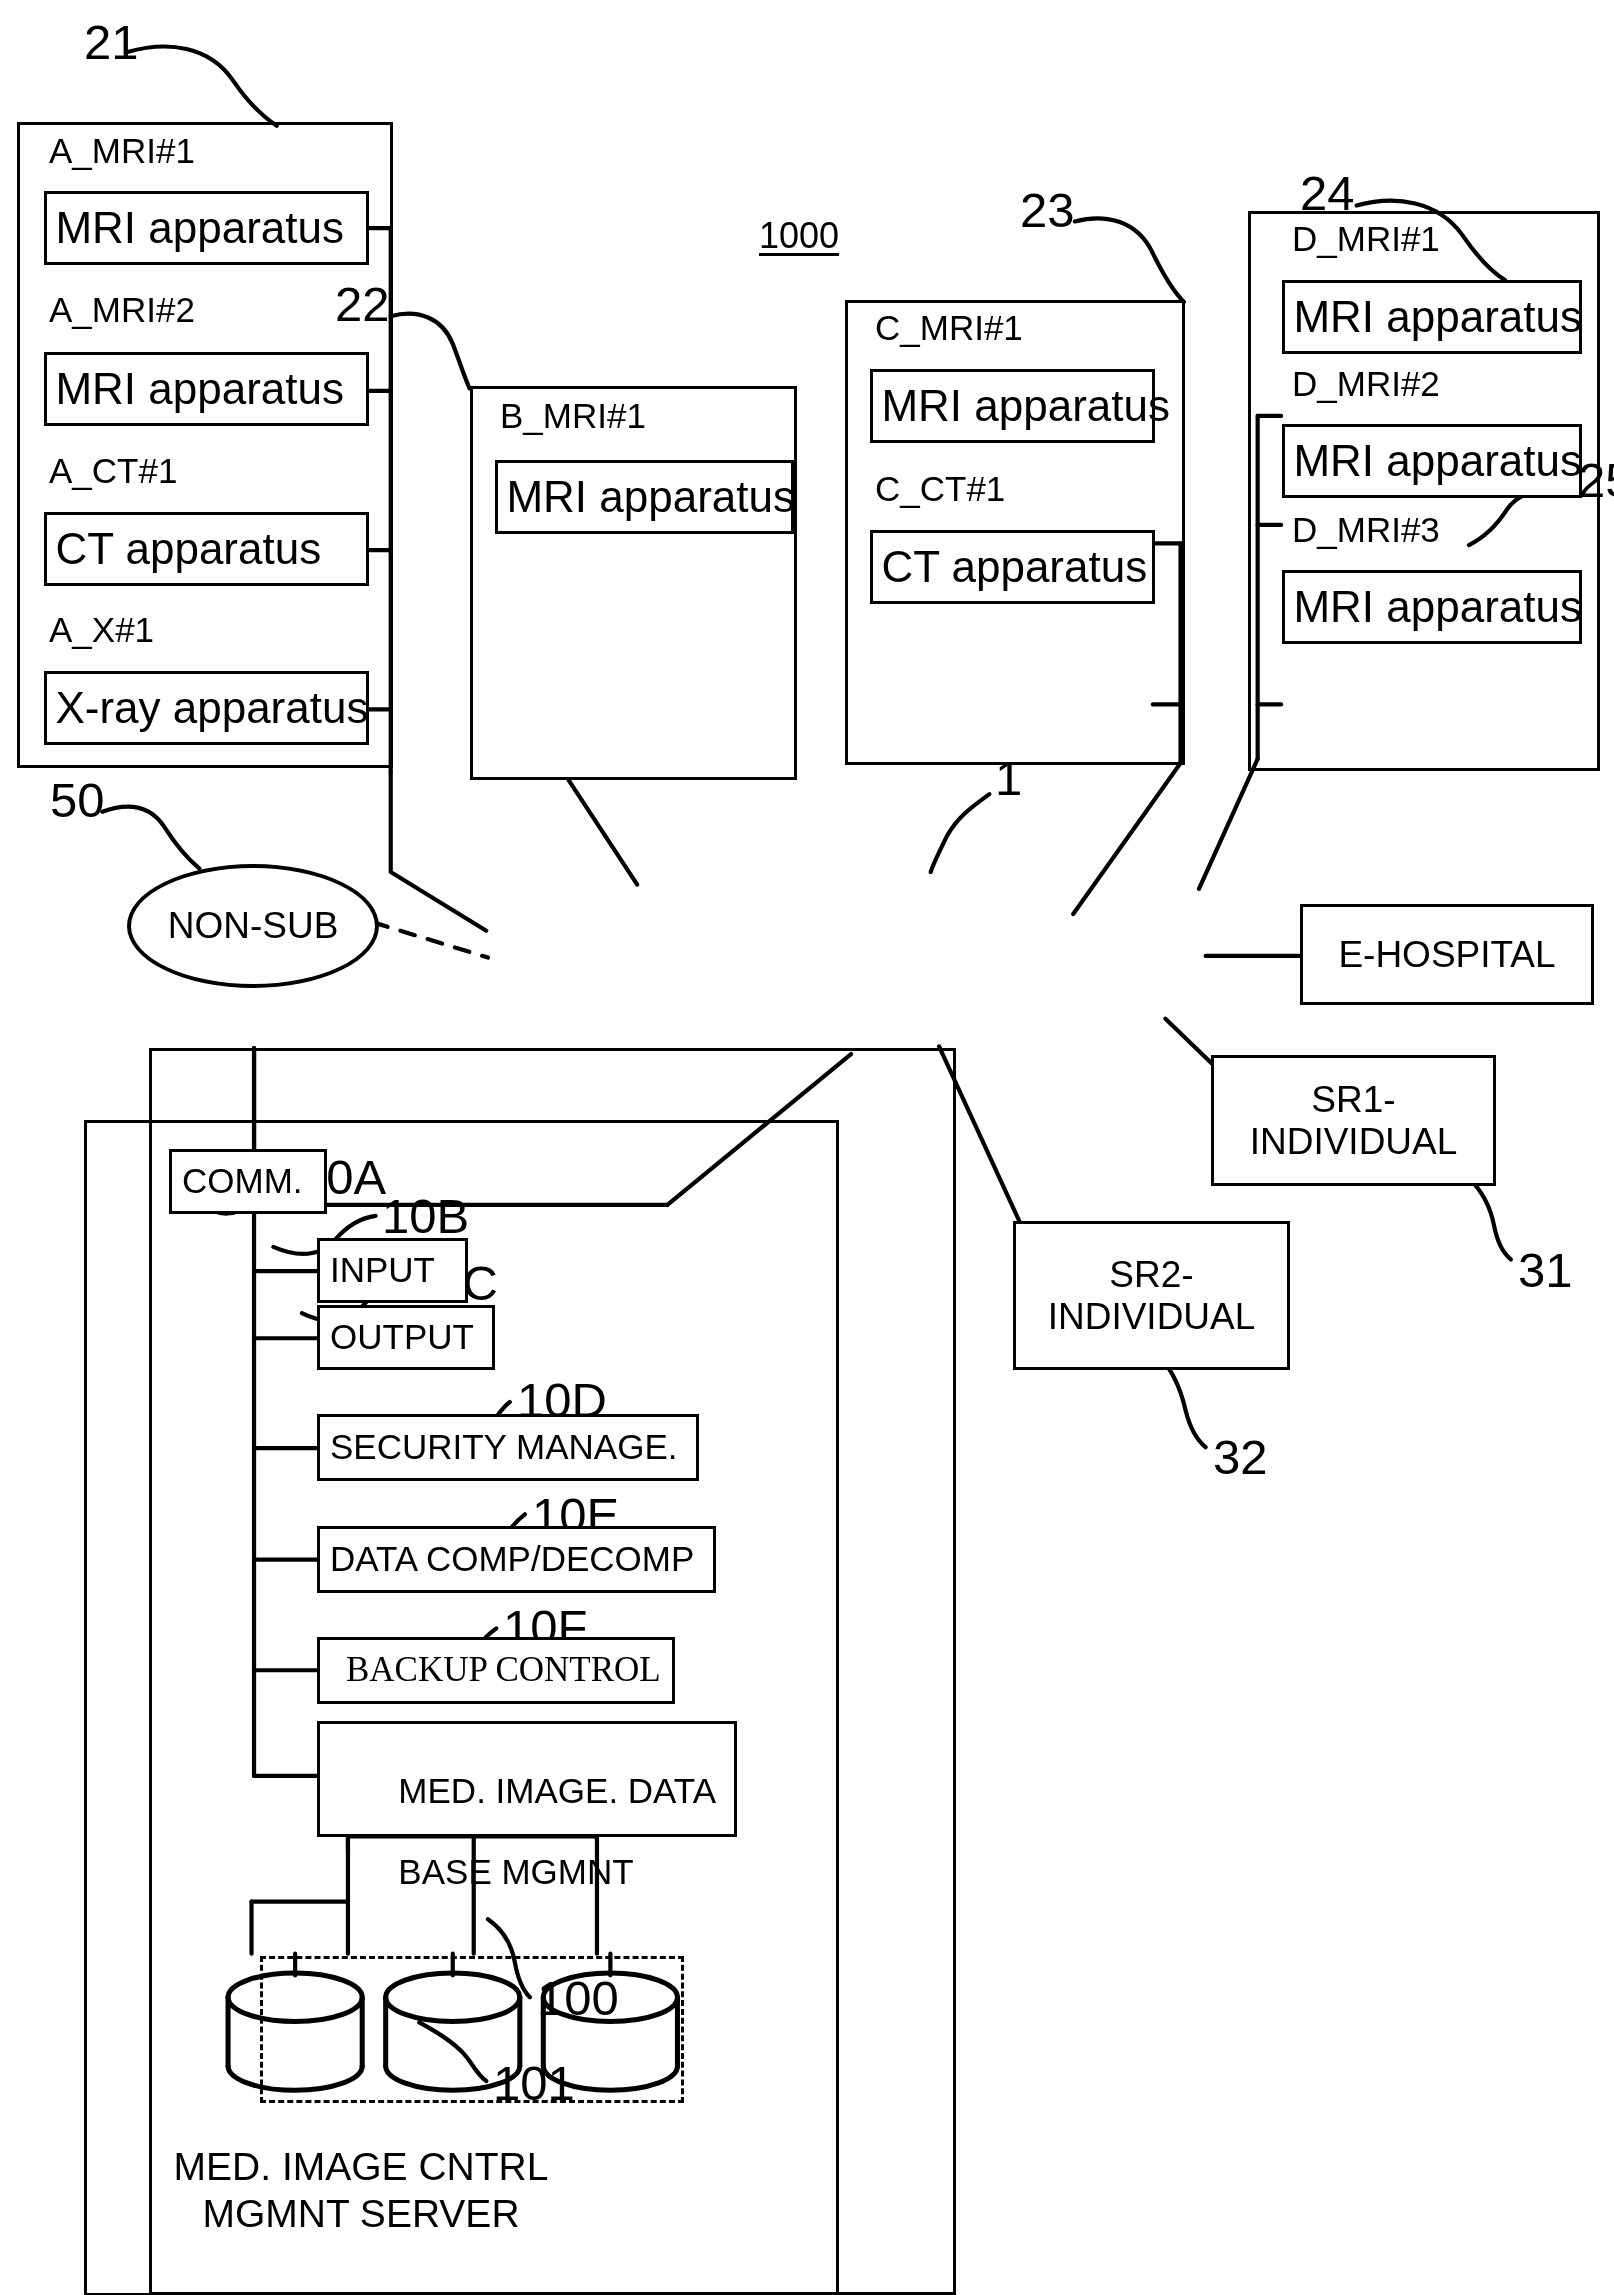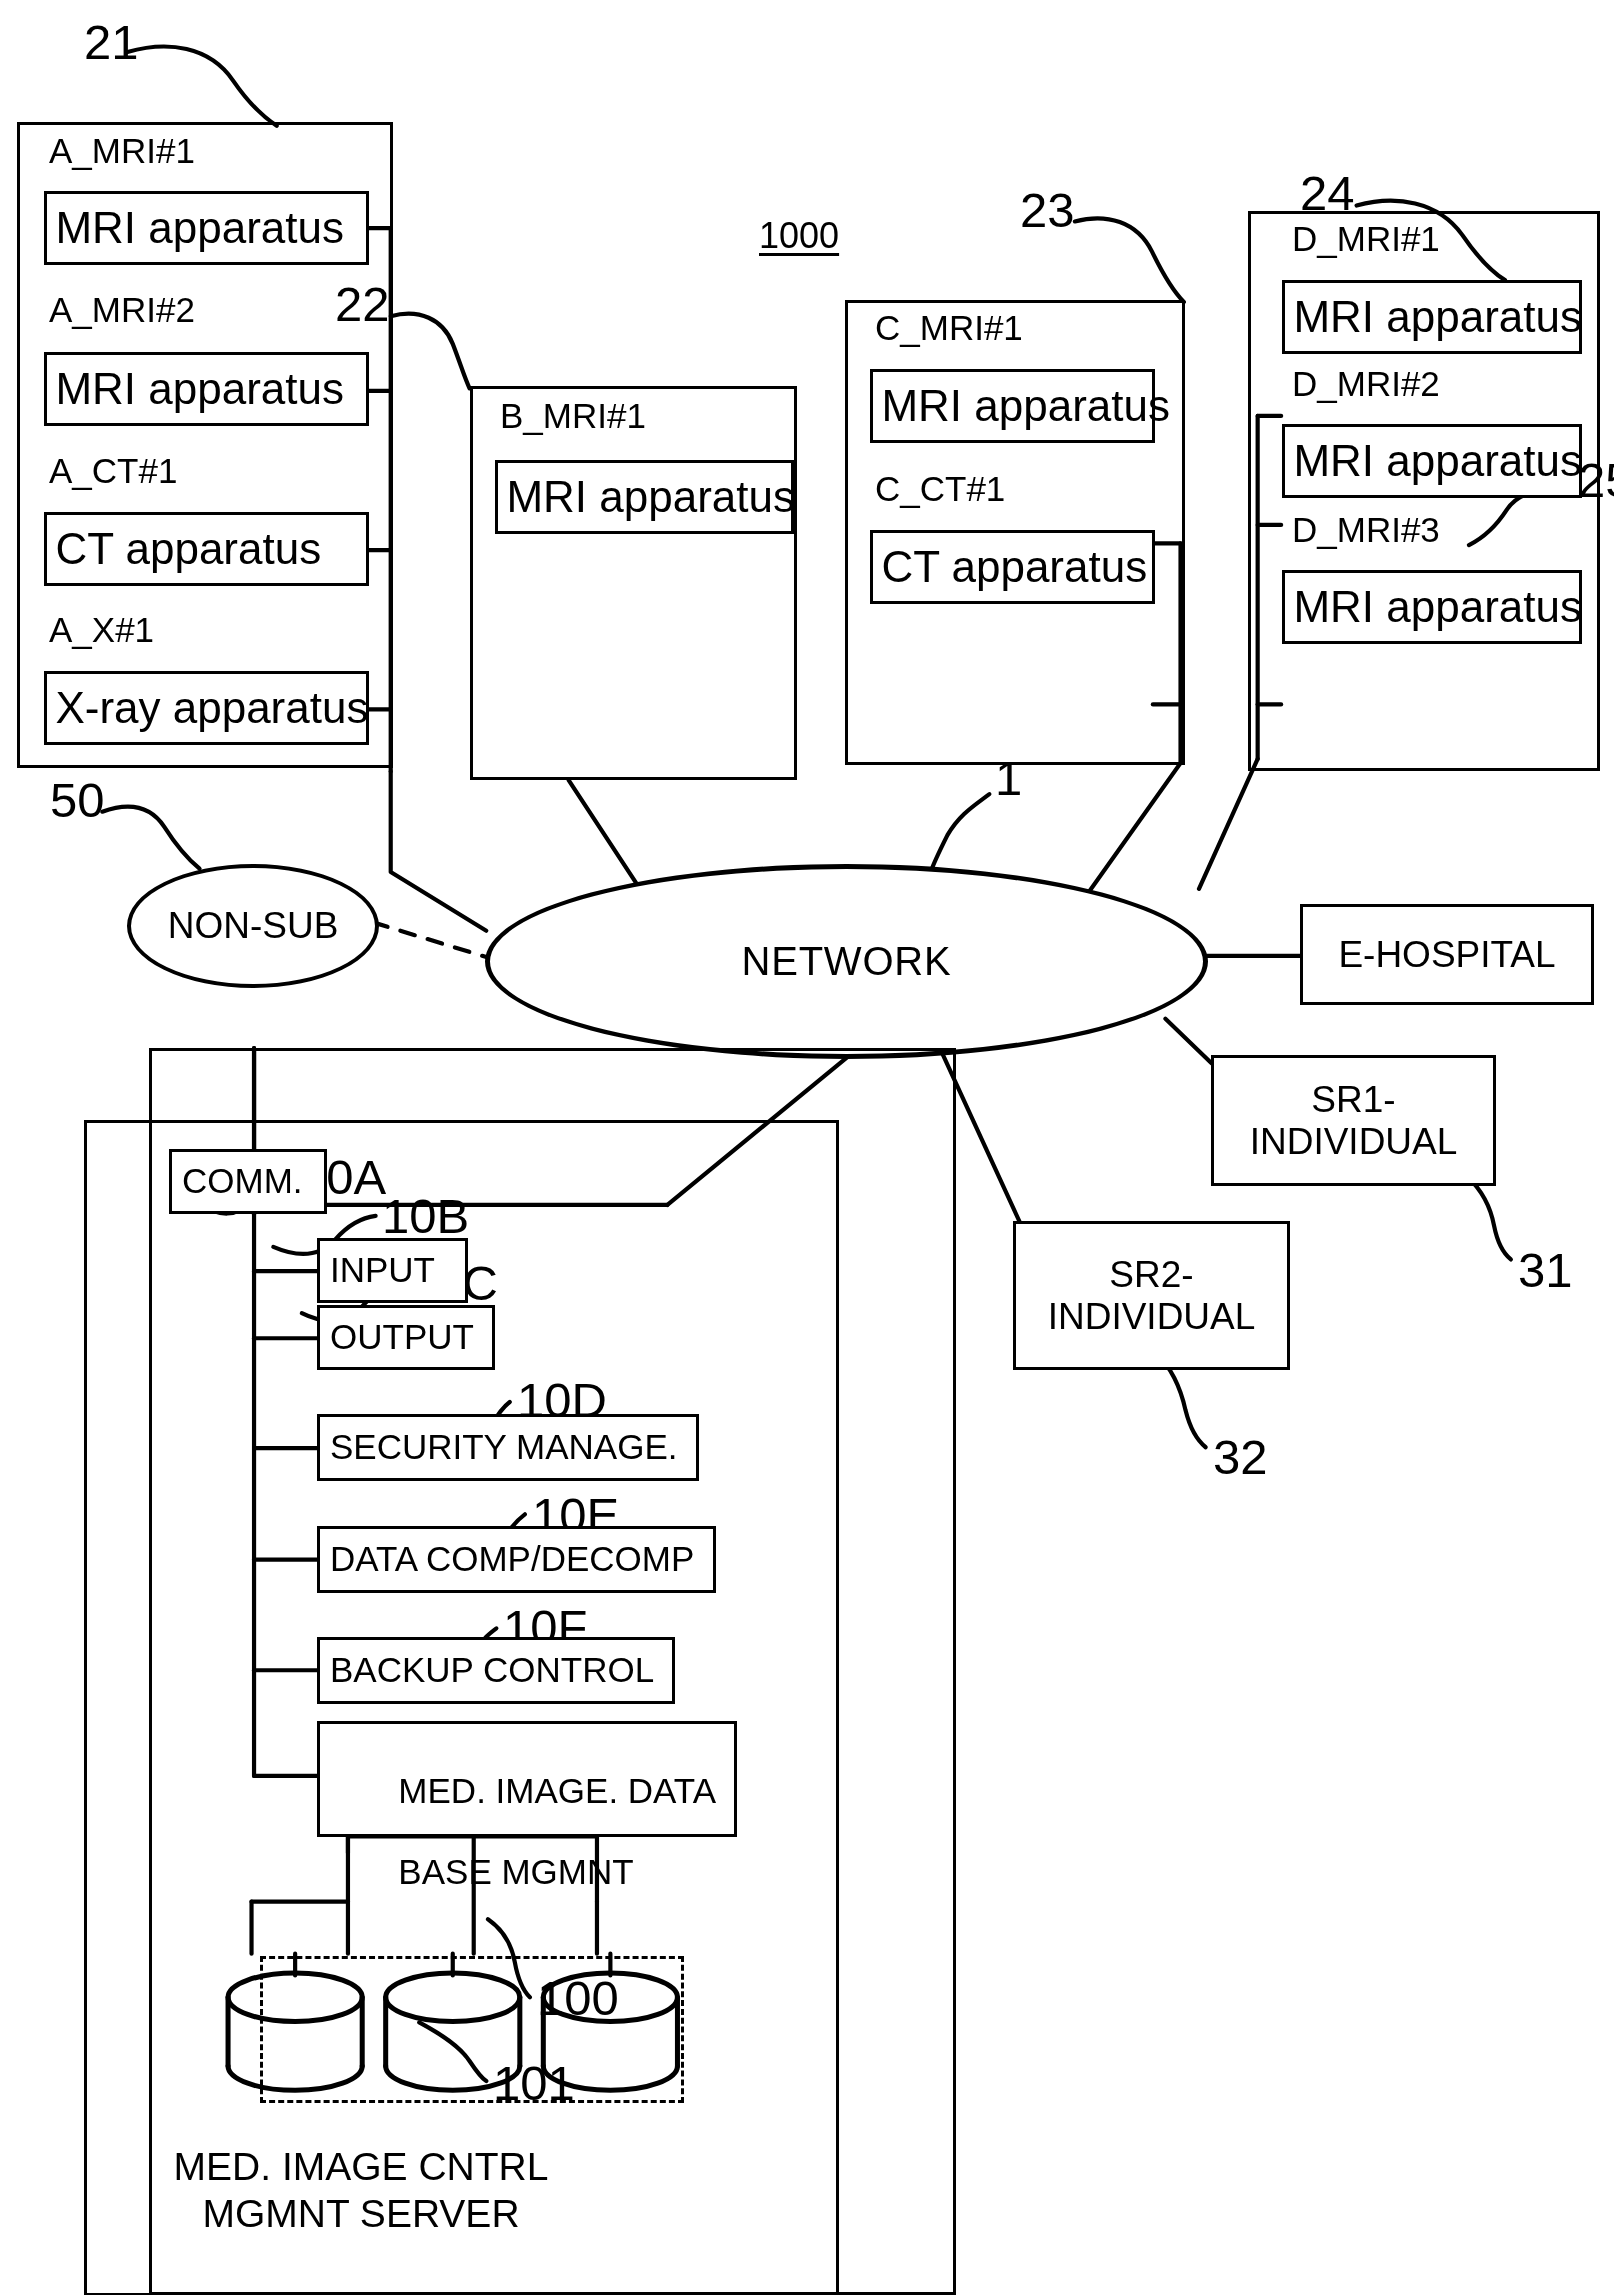--- a/index.html
+++ b/index.html
@@ -340,23 +340,20 @@
 
   <div class="lbl site-tag" style="left:1292px; top:512px;">D_MRI#3</div>
   <div class="app-box" style="left:1282px; top:570px; width:300px; height:74px;">
     <span>MRI apparatus</span>
   </div>
 
   <div class="ellipse" style="left:127px; top:864px; width:252px; height:124px;">
     <span>NON-SUB</span>
   </div>
 
-  <div class="ellipse network-ellipse" style="left:485px; top:864px; width:723px; height:195px;">
-    <span>NETWORK</span>
-  </div>
 
   <div class="plain-box" style="left:1300px; top:904px; width:294px; height:101px;">
     <span>E-HOSPITAL</span>
   </div>
 
   <div class="plain-box" style="left:1211px; top:1047px; width:285px; height:131px;margin-top:8px;">
     <span>
       <span>SR1-</span><br>
       <span>INDIVIDUAL</span>
     </span>
@@ -386,21 +383,21 @@
 
   <div class="mod-box" style="left: 317px; top: 1414px; width: 382px; height: 67px; text-align: right;">
     <span style="padding-left:10px;">SECURITY MANAGE.</span>
   </div>
 
   <div class="mod-box" style="left: 317px; top: 1526px; width: 399px; height: 67px;">
     <span style="padding-left:10px;">DATA COMP/DECOMP</span>
   </div>
 
   <div class="mod-box" style="left: 317px; top: 1637px; width: 358px; height: 67px;">
-    <span style="padding-left:10px;">BACKUP CONTROL</span>
+    <span style="padding-left:26px;font-family:Liberation Serif, serif;">BACKUP CONTROL</span>
   </div>
 
   <div class="mod-box" style="left: 317px; top: 1721px; width: 420px; height: 116px; align-items: flex-start;">
     <span style="padding-left:10px; padding-top:6.7px;">
       <span>MED. IMAGE. DATA</span><br>
       <span>BASE MGMNT</span>
     </span>
   </div>
 
   <div class="db-dashed" style="left:260px; top:1956px; width:424px; height:147px;"></div>

